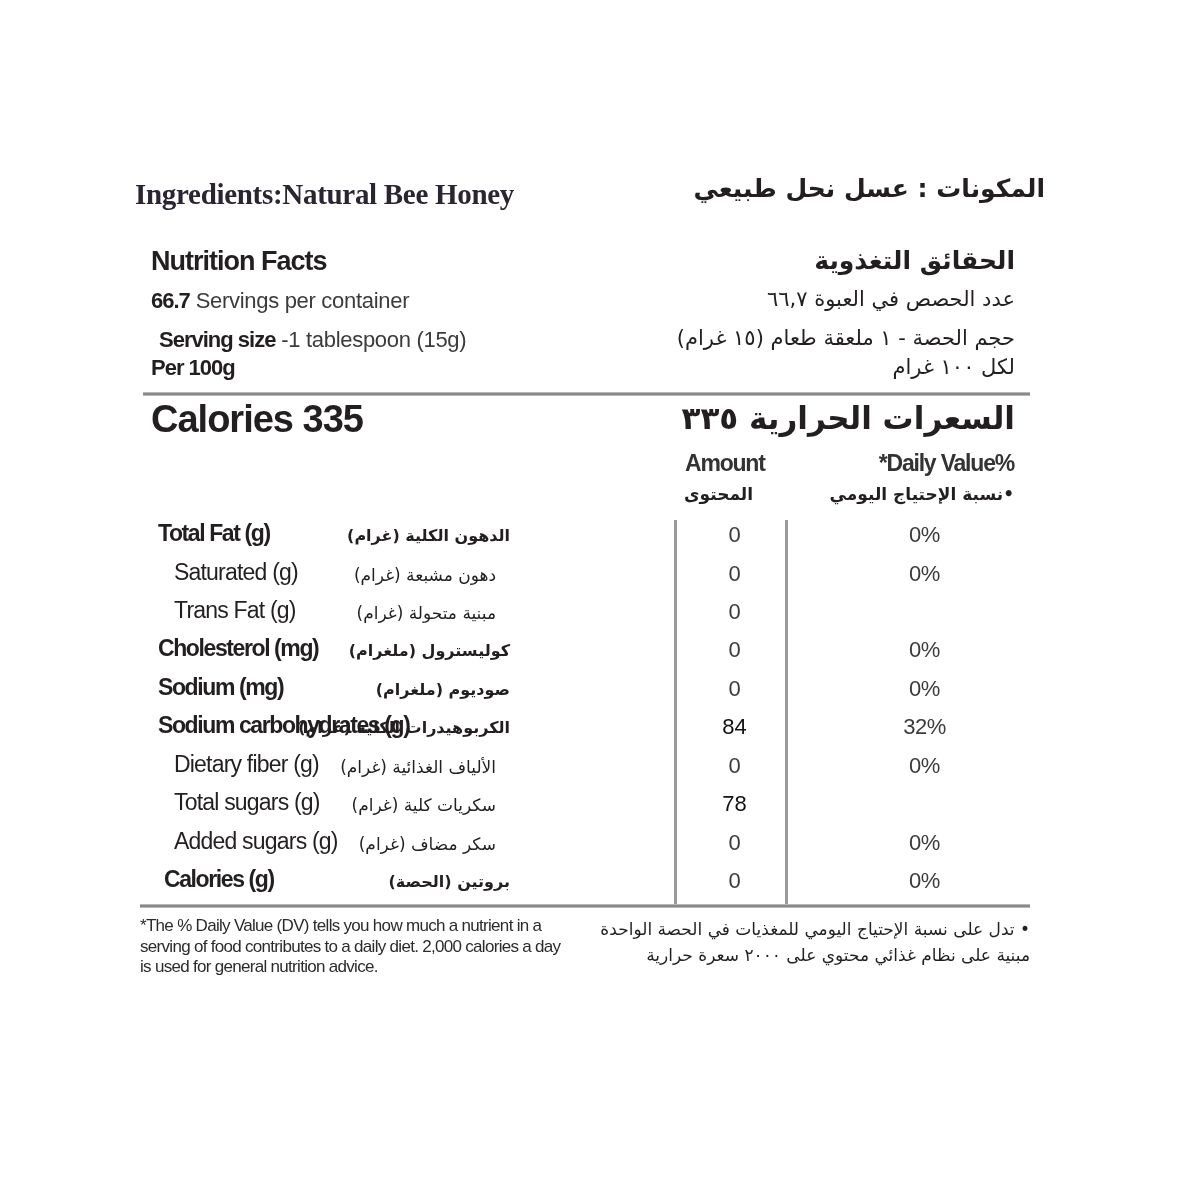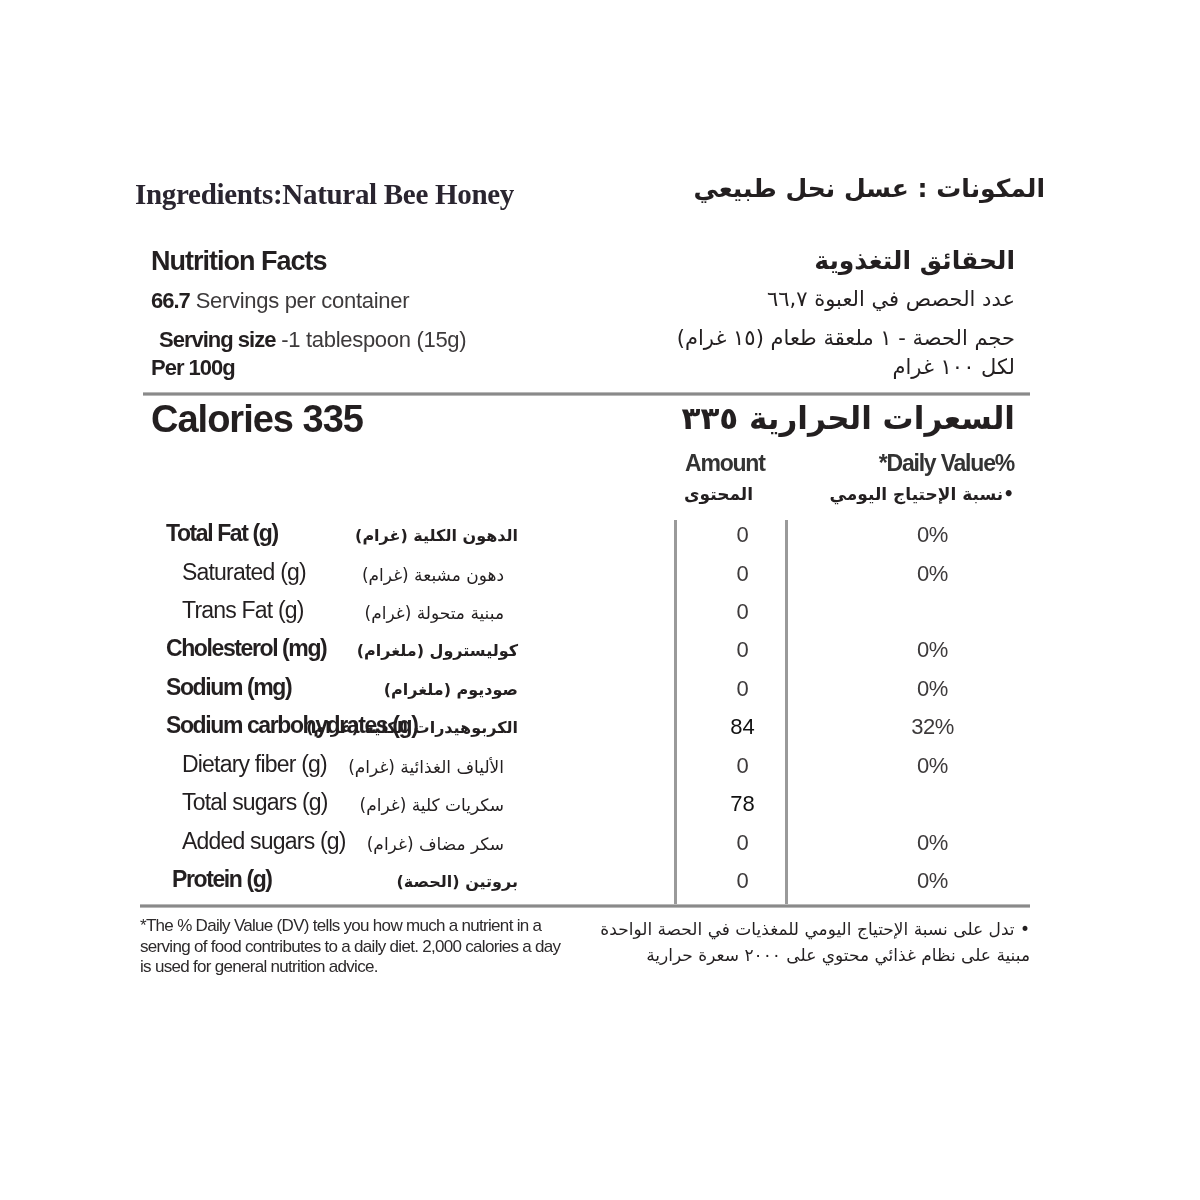--- a/index.html
+++ b/index.html
@@ -36,21 +36,21 @@
   #vline-2 { left: 785px; }
 
   #cal-en { left: 151px; top: 398px; font-family: "Liberation Sans", sans-serif; font-weight: bold; font-size: 38px; letter-spacing: -1px; }
   #cal-ar { right: 185px; top: 400px; font-size: 31px; font-weight: bold; }
 
   #hdr-amount { left: 685px; top: 450px; font-family: "Liberation Sans", sans-serif; font-weight: bold; font-size: 23px; letter-spacing: -1.2px; color: #333; }
   #hdr-dv { right: 186px; top: 450px; font-family: "Liberation Sans", sans-serif; font-weight: bold; font-size: 23px; letter-spacing: -1.2px; color: #333; }
   #hdr-amount-ar { left: 684px; top: 484px; font-size: 17px; font-weight: bold; }
   #hdr-dv-ar { right: 186px; top: 484px; font-size: 17px; font-weight: bold; }
 
-  .row { position: absolute; left: 15px; width: 1045px; height: 38px; }
+  .row { position: absolute; left: 7px; width: 1045px; height: 38px; }
   .row .n-en { position: absolute; font-family: "Liberation Sans", sans-serif; font-size: 23px; letter-spacing: -0.8px; color: #231f20; top: 0; }
   .row .n-en.bold { font-weight: bold; letter-spacing: -1.4px; }
   .row .n-ar { position: absolute; direction: rtl; font-size: 16px; font-weight: bold; top: 6px; }
   .row .n-ar.light { font-weight: normal; font-size: 17px; }
   .row .amt { position: absolute; left: 690px; width: 75px; text-align: center; font-family: "Liberation Sans", sans-serif; font-size: 22px; color: #3d3a3b; top: 2px; }
   .row .amt.dark { color: #111; }
   .row .dv { position: absolute; left: 860px; width: 115px; text-align: center; font-family: "Liberation Sans", sans-serif; font-size: 22px; color: #3d3a3b; letter-spacing: -0.5px; top: 2px; }
 
   #fn-en { left: 140px; top: 916px; font-family: "Liberation Sans", sans-serif; font-size: 17px; line-height: 20.5px; letter-spacing: -0.7px; color: #2d2a2b; white-space: normal; width: 430px; }
   #fn-ar { right: 170px; top: 916px; font-size: 17px; line-height: 26px; white-space: normal; width: 430px; direction: rtl; text-align: right; color: #231f20; }
@@ -135,21 +135,21 @@
       <span class="amt dark">78</span>
       <span class="dv"></span>
     </div>
     <div class="row" style="top: 828px;">
       <span class="n-en" style="left: 167px;">Added sugars (g)</span>
       <span class="n-ar light" style="right: 556px;">سكر مضاف (غرام)</span>
       <span class="amt">0</span>
       <span class="dv">0%</span>
     </div>
     <div class="row" style="top: 866px;">
-      <span class="n-en bold" style="left: 157px;">Protein (g)</span>
+      <span class="n-en bold" style="left: 157px;">Calories (g)</span>
       <span class="n-ar" style="right: 542px;">بروتين (الحصة)</span>
       <span class="amt">0</span>
       <span class="dv">0%</span>
     </div>
   </div>
 
 <div class="hline" id="line-bottom"></div>
 
 <div class="abs" id="fn-en">*The % Daily Value (DV) tells you how much a nutrient in a serving of food contributes to a daily diet. 2,000 calories a day is used for general nutrition advice.</div>
 <div class="abs" id="fn-ar">• تدل على نسبة الإحتياج اليومي للمغذيات في الحصة الواحدة مبنية على نظام غذائي محتوي على ٢٠٠٠ سعرة حرارية</div>

